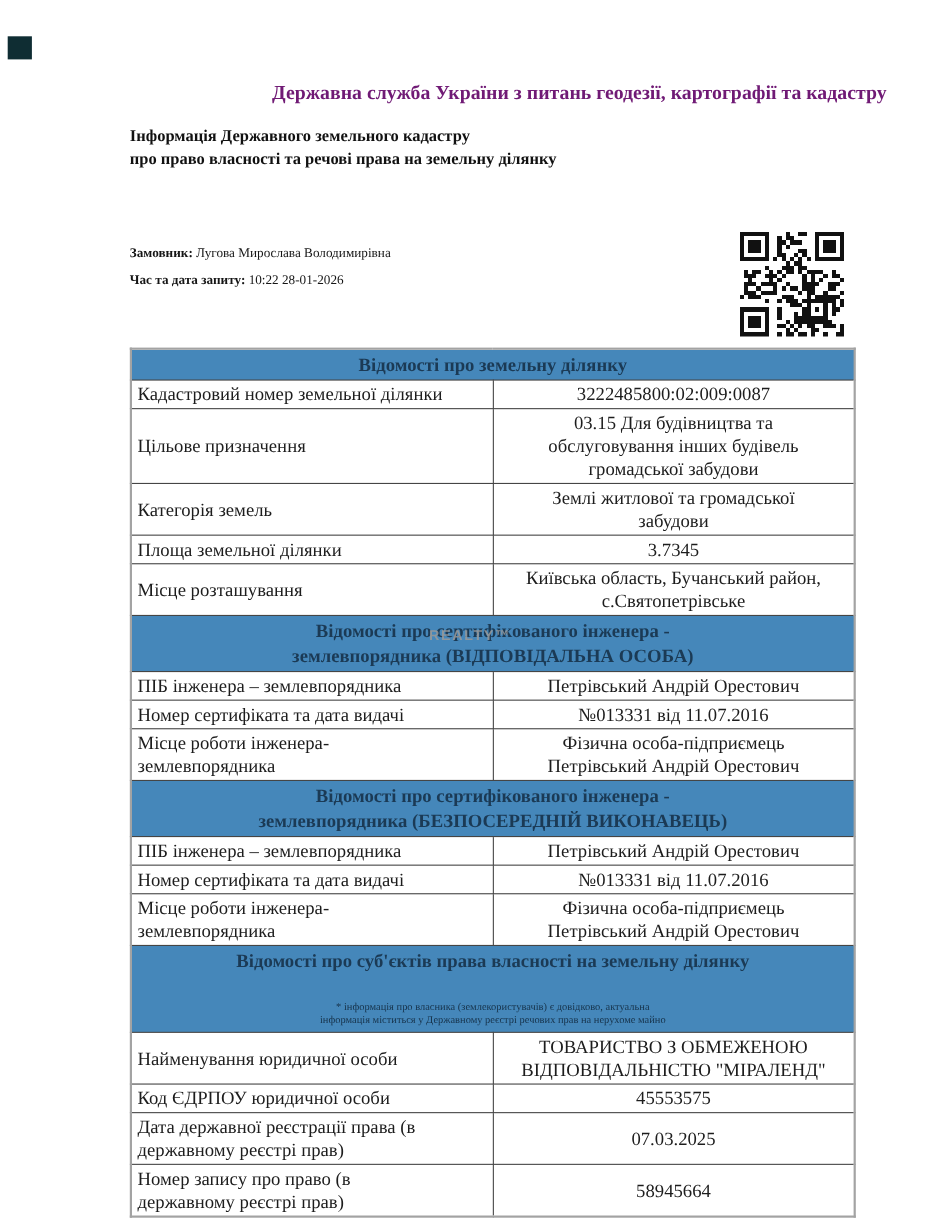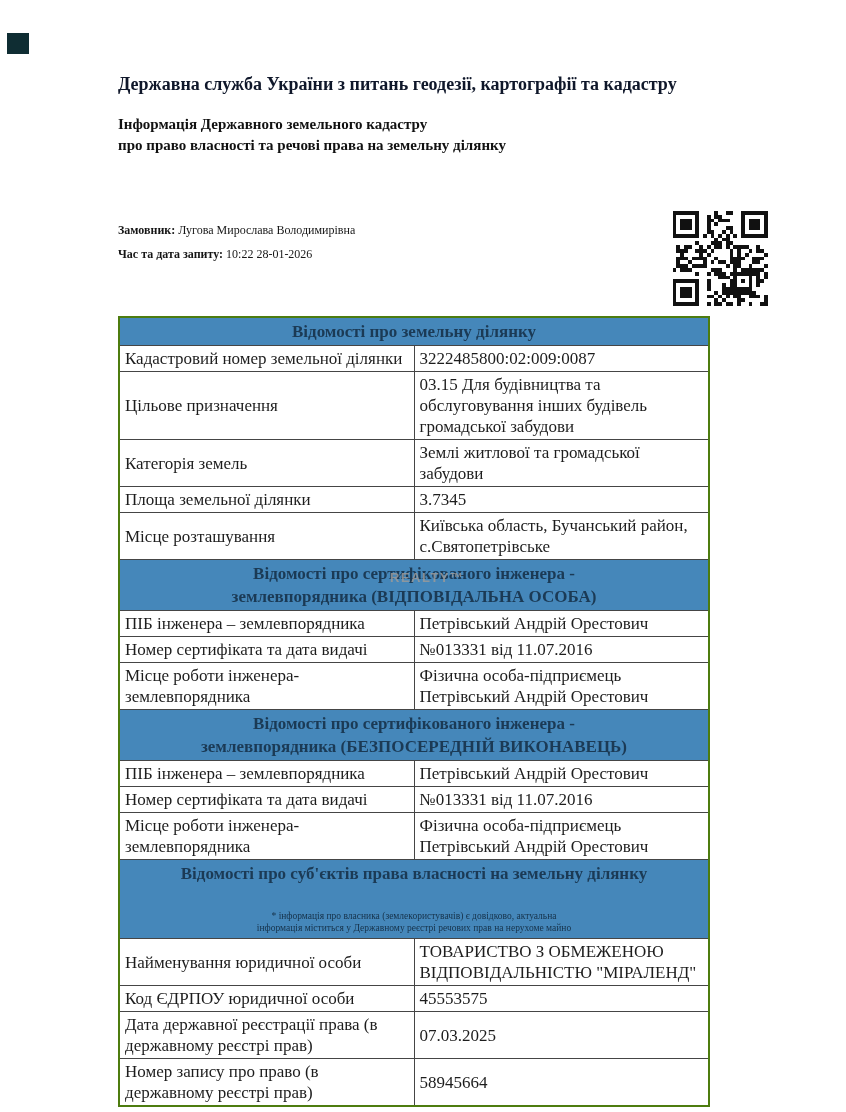--- a/index.html
+++ b/index.html
@@ -10,22 +10,22 @@
     font-family:"Liberation Serif","DejaVu Serif",serif;
     color:#1d1d1d;
     overflow:hidden;
   }
   .corner-mark{
     position:absolute;left:7px;top:33px;width:22px;height:21px;
     background:#0f2d33;
   }
   .doc-title{
     margin:0;padding:72px 40px 0 118px;
-    text-align:left;font-weight:bold;font-size:18px;line-height:24px;
-    color:#0f172a;
+    text-align:right;font-weight:bold;font-size:18px;line-height:24px;
+    color:#701a75;
   }
   .doc-subtitle{
     margin:0;padding:18px 40px 0 118px;
     text-align:left;font-weight:bold;font-size:15px;line-height:21px;
     color:#111;
   }
   .request-block{
     margin:62px 0 0 118px;
     font-size:12px;line-height:24px;color:#161616;
   }
@@ -36,34 +36,34 @@
   .qr svg{display:block;width:100%;height:100%;}
   .watermark{
     position:absolute;left:390px;top:570px;
     font-family:"Liberation Sans","DejaVu Sans",sans-serif;
     font-weight:bold;font-size:13px;letter-spacing:1.5px;
     color:#9a9a9a;opacity:.85;z-index:5;
   }
   table.info{
     border-collapse:collapse;
     margin:50px 0 0 118px;
-    width:592px;
+    width:660px;
     table-layout:fixed;
-    border:2px solid #4d7c0f;
+    border:2px solid #a3a3a3;
   }
   table.info td{
     border:1px solid #454545;
     font-size:17px;line-height:21px;
     padding:2px 5px;
     vertical-align:middle;
     white-space:pre-line;
     overflow:hidden;
   }
   td.label{width:336px;}
-  td.value{width:316px;padding-left:4px;}
+  td.value{width:316px;padding-left:4px;text-align:center;}
   td.sec-header{
     background:#4587ba;
     color:#1b3a55;
     text-align:center;
     font-weight:bold;
     border:1px solid #2b2b2b;
     padding:1px 4px;
   }
   .sec-title{font-size:17px;line-height:23px;white-space:pre-line;}
   .sec-note{

